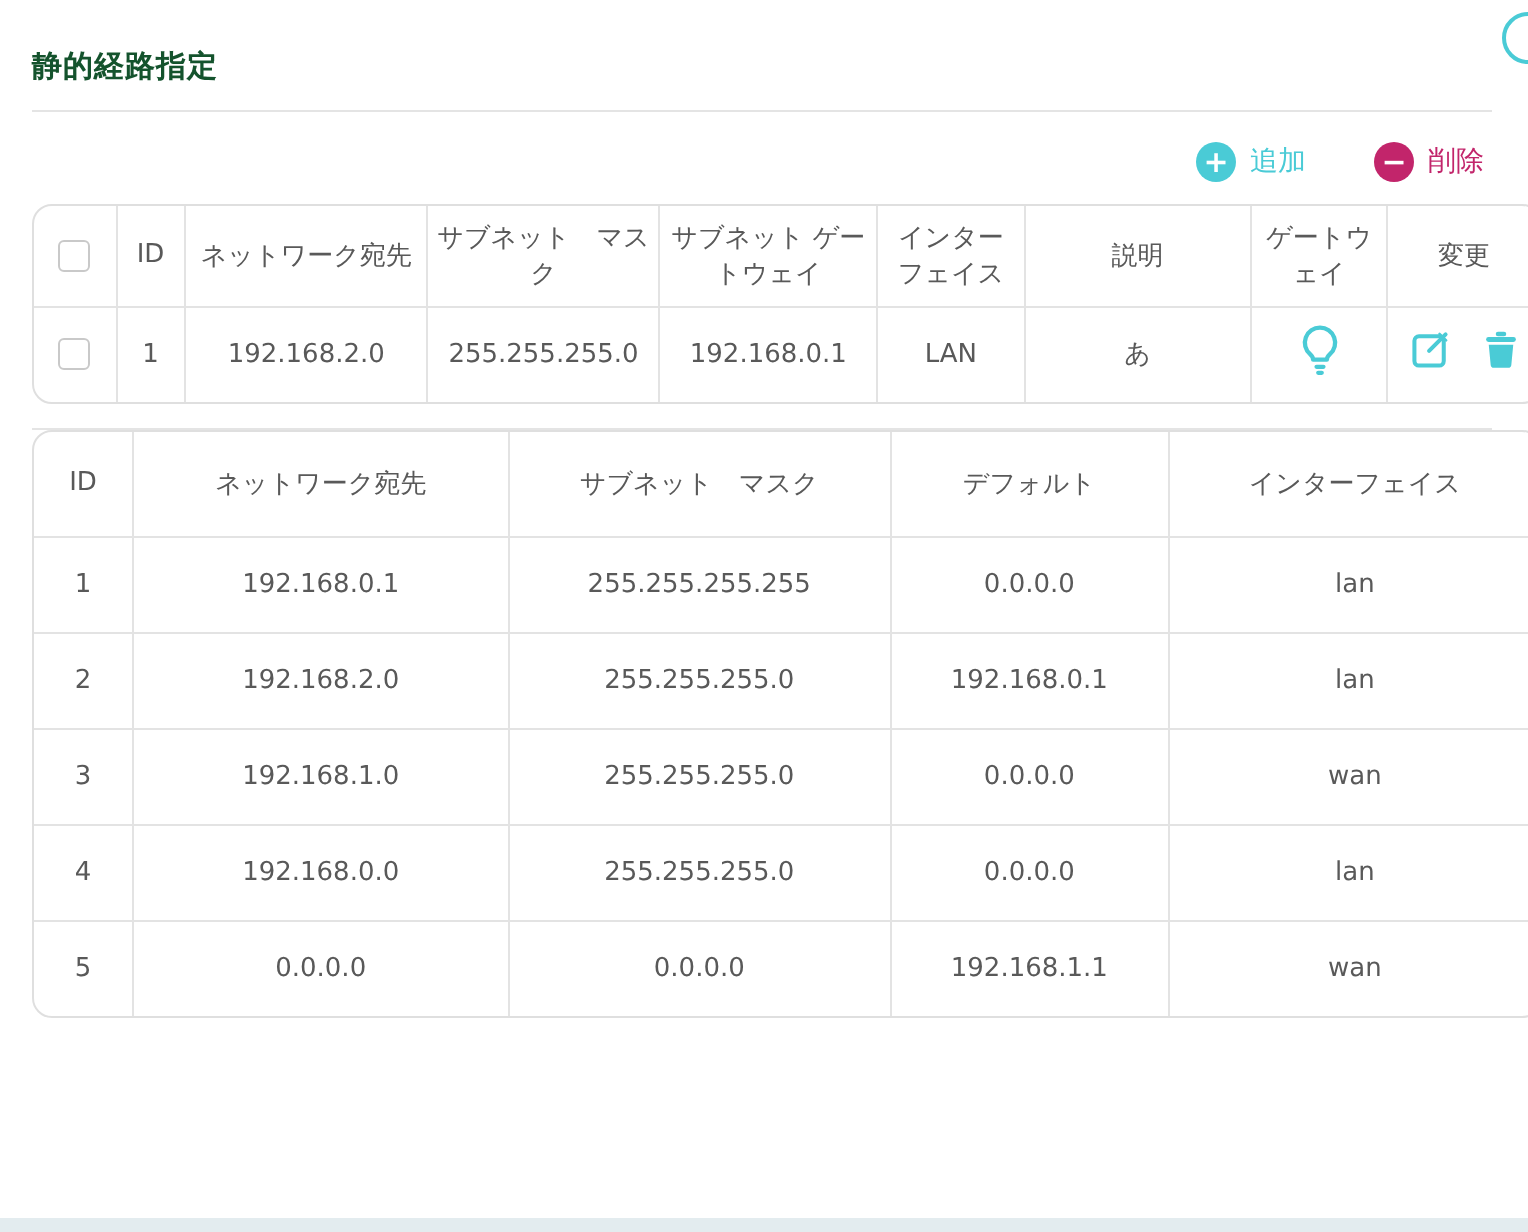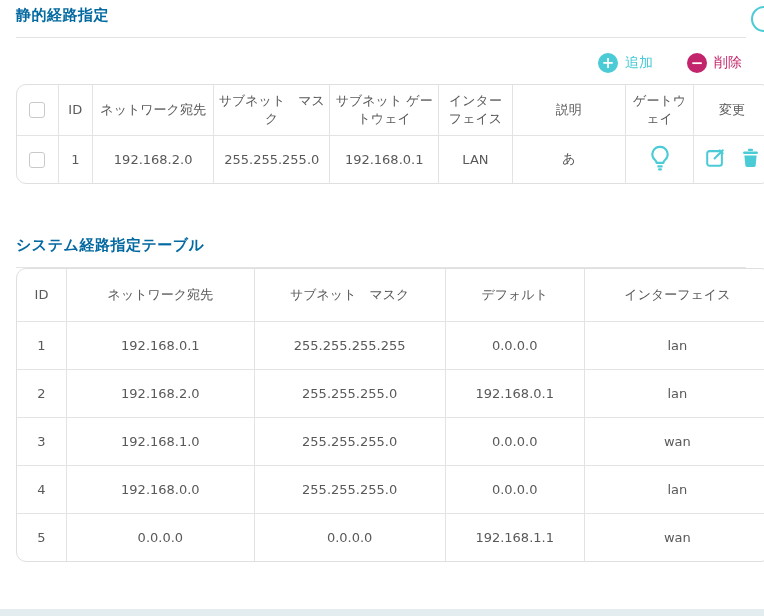--- a/index.html
+++ b/index.html
@@ -9,22 +9,22 @@
     background: #ffffff;
     font-family: "DejaVu Sans", "Liberation Sans", sans-serif;
     color: #595959;
     overflow: hidden;
   }
   .page { padding: 0 18px 0 16px; position: relative; }
 
   .section-title {
     font-size: 15px;
     font-weight: 600;
-    color: #0369a1;
-    padding-top: 6px;
+    color: #14532d;
+    padding-top: 24px;
     letter-spacing: .5px;
   }
   .divider { border-bottom: 1px solid #e4e4e4; margin-top: 12px; }
 
   .toolbar {
     display: flex;
     justify-content: flex-end;
     align-items: center;
     gap: 34px;
     margin: 14px 4px 10px 0;
@@ -215,21 +215,20 @@
                   </svg>
                 </span>
               </button>
             </span>
           </td>
         </tr>
       </tbody>
     </table>
   </div>
 
-  <div class="section-title section2-title">システム経路指定テーブル</div>
   <div class="divider"></div>
 
 
   <div class="tbl-wrap">
     <table id="sys-table">
       <colgroup>
         <col style="width:48px">
           <col style="width:182px">
           <col style="width:185px">
         <col style="width:135px">

